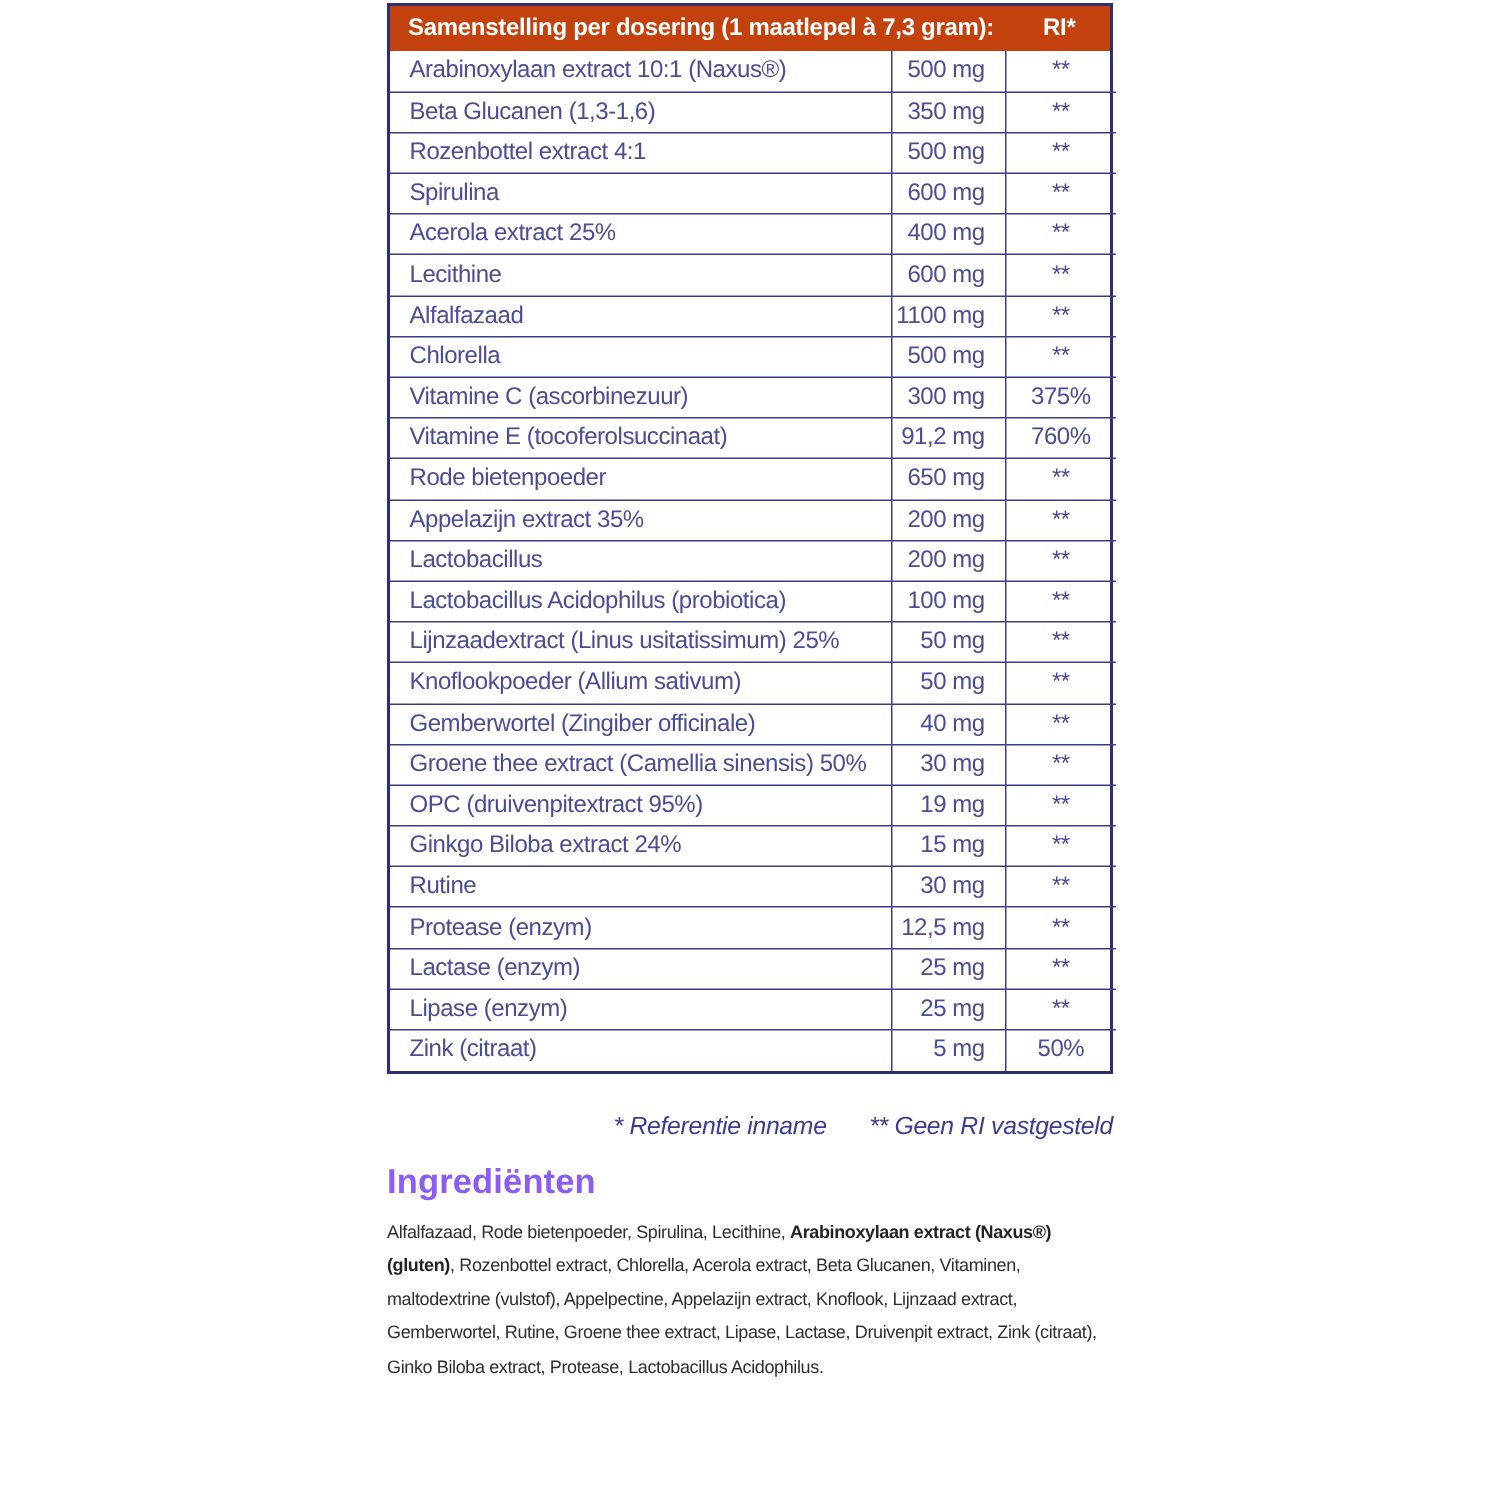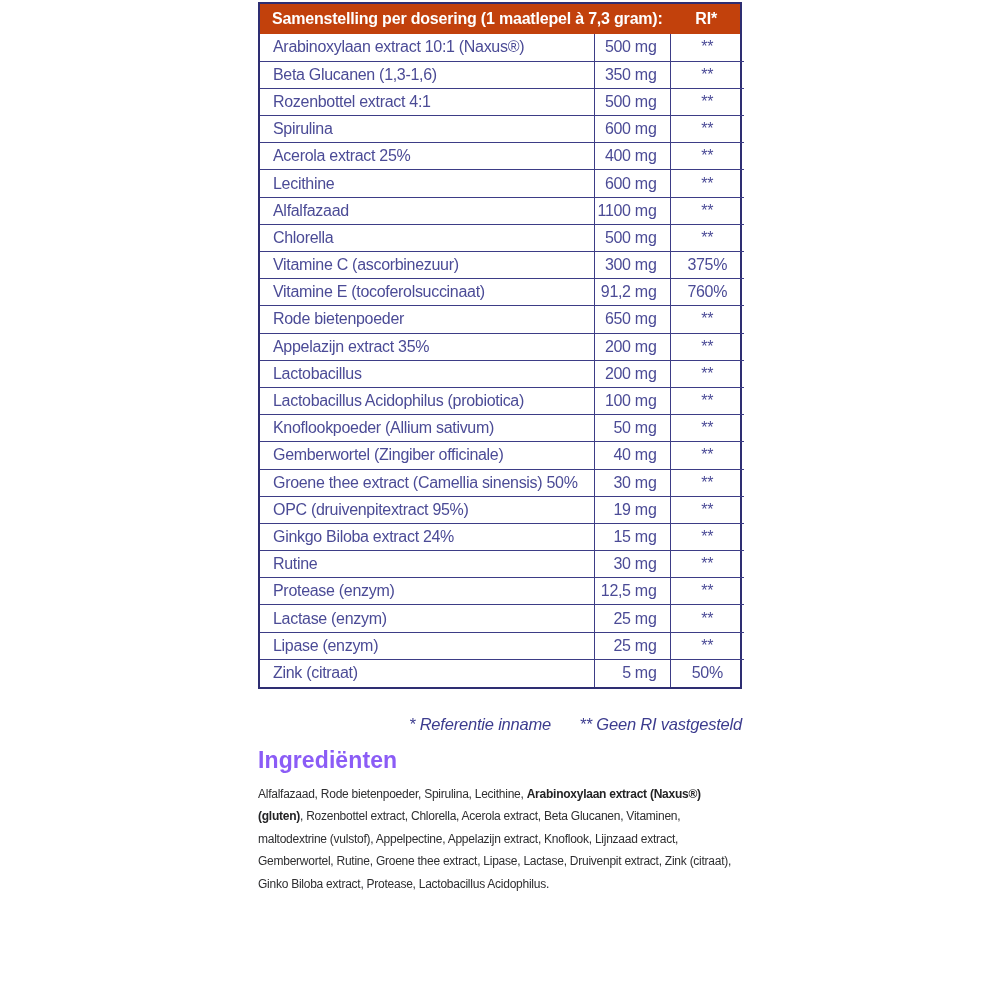--- a/index.html
+++ b/index.html
@@ -175,20 +175,25 @@
       <td class="c-amt">200 mg</td>
       <td class="c-ri">**</td>
     </tr>
 
     <tr>
       <td class="c-name">Lactobacillus Acidophilus (probiotica)</td>
       <td class="c-amt">100 mg</td>
       <td class="c-ri">**</td>
     </tr>
 
+    <tr>
+      <td class="c-name">Lijnzaadextract (Linus usitatissimum) 25%</td>
+      <td class="c-amt">50 mg</td>
+      <td class="c-ri">**</td>
+    </tr>
 
     <tr>
       <td class="c-name">Knoflookpoeder (Allium sativum)</td>
       <td class="c-amt">50 mg</td>
       <td class="c-ri">**</td>
     </tr>
 
     <tr>
       <td class="c-name">Gemberwortel (Zingiber officinale)</td>
       <td class="c-amt">40 mg</td>

